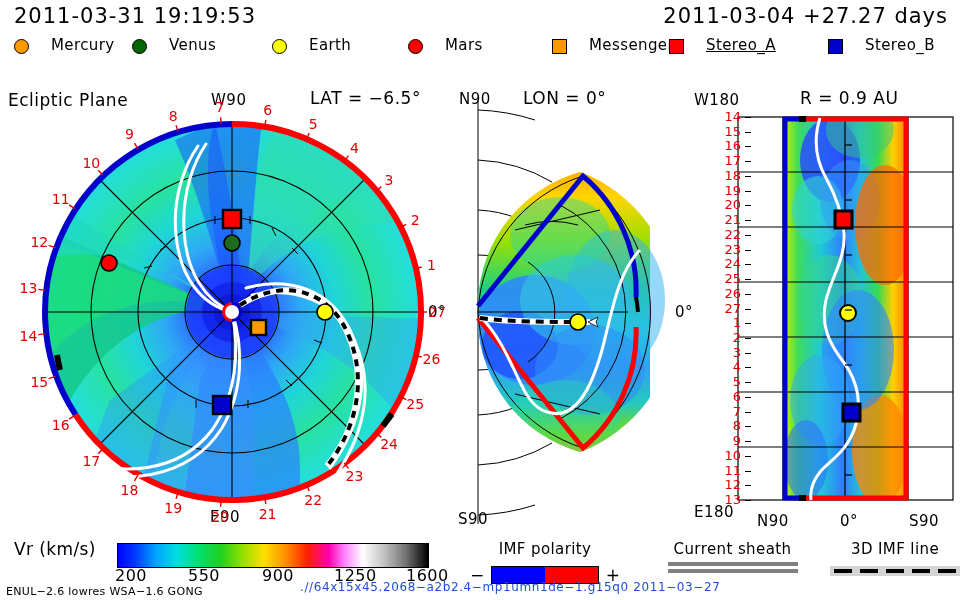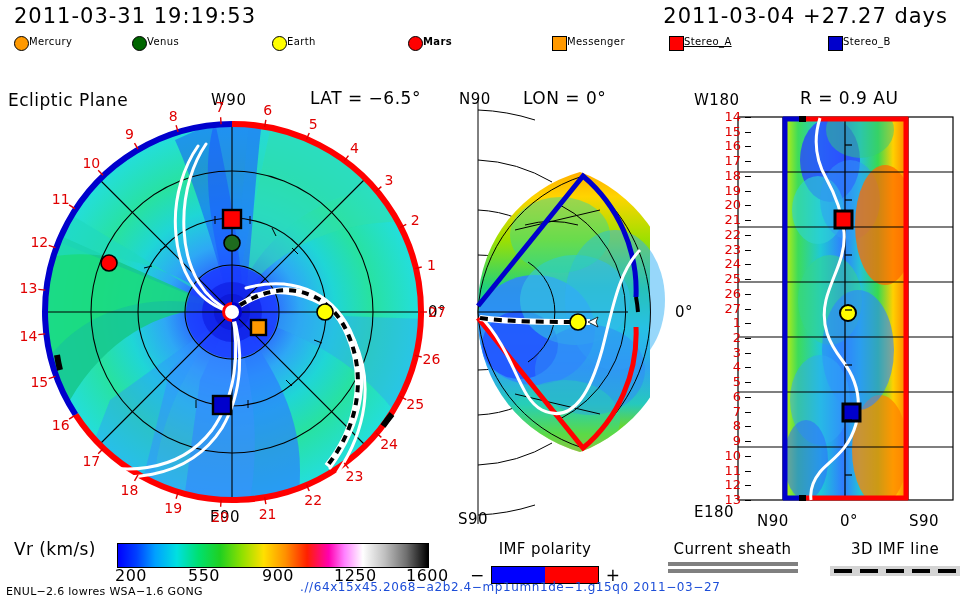--- a/index.html
+++ b/index.html
@@ -9,21 +9,21 @@
     font-family:"DejaVu Sans",sans-serif;
     color:#000;
   }
   .abs{position:absolute;}
   
   #hdr-left{left:14px;top:4px;font-size:21px;letter-spacing:1px;}
   #hdr-right{right:12px;top:4px;font-size:21px;letter-spacing:1px;}
 
   
   #legend-row{left:0;top:36px;width:960px;height:26px;}
-  .leg{position:absolute;display:flex;align-items:flex-start;gap:0;font-size:10px;letter-spacing:.4px;}
+  .leg{position:absolute;display:flex;align-items:flex-end;gap:22px;font-size:15px;letter-spacing:.4px;}
   .leg .sym{display:inline-block;}
   .dot{width:13px;height:13px;border-radius:50%;border:1.4px solid #000;}
   .sq{width:13px;height:13px;border:1.6px solid #000;}
 
   
   .ptitle{font-size:17px;letter-spacing:.5px;white-space:nowrap;}
   .axlab{font-size:15px;letter-spacing:.5px;white-space:nowrap;}
   .tick-red{position:absolute;color:#e00000;font-size:13px;line-height:1;white-space:nowrap;}
   #polar-svg{display:block;}
 
@@ -57,21 +57,21 @@
     <span>Mercury</span>
   </div>
   <div class="leg" style="left:132px;">
     <span class="sym dot" style="background:#006600"></span>
     <span>Venus</span>
   </div>
   <div class="leg" style="left:272px;">
     <span class="sym dot" style="background:#ffff00"></span>
     <span>Earth</span>
   </div>
-  <div class="leg" style="left:408px;font-weight:bold;">
+  <div class="leg" style="left:408px;">
     <span class="sym dot" style="background:#ff0000"></span>
     <span>Mars</span>
   </div>
   <div class="leg" style="left:552px;">
     <span class="sym sq" style="background:#ff9900"></span>
     <span>Messenger</span>
   </div>
   <div class="leg" style="left:669px;text-decoration:underline;">
     <span class="sym sq" style="background:#ff0000"></span>
     <span>Stereo_A</span>

